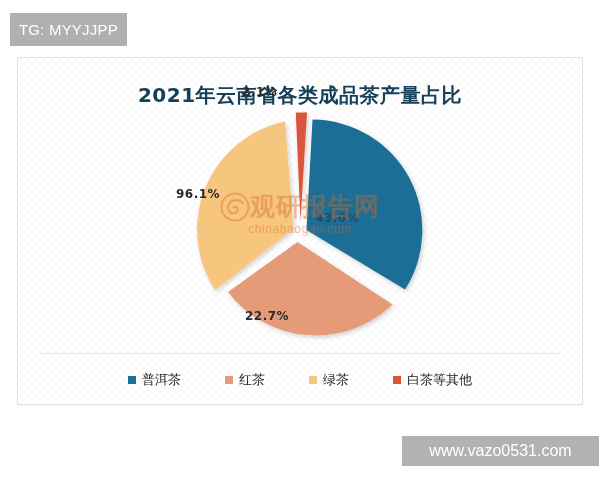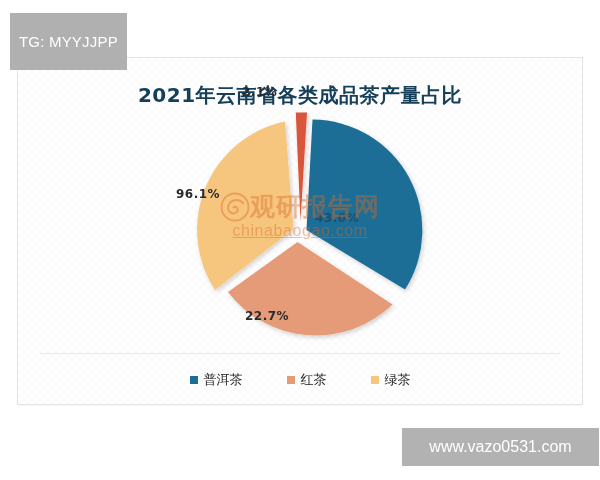--- a/index.html
+++ b/index.html
@@ -14,38 +14,38 @@
     overflow: hidden;
     position: relative;
   }
 
   
   #tg-badge {
     position: absolute;
     left: 10px;
     top: 13px;
     height: 25px;
-    padding: 16px 9px;
+    padding: 4px 9px;
     display: flex;
     align-items: center;
     background: #b0b0b0;
     color: #ffffff;
     font-size: 15px;
     letter-spacing: 0.2px;
     font-family: "Liberation Sans", sans-serif;
     z-index: 40;
   }
 
   
   #url-badge {
     position: absolute;
     right: 1px;
     bottom: 14px;
     width: 197px;
-    height: 38px;
+    height: 30px;
     display: flex;
     align-items: center;
     justify-content: center;
     background: #b2b2b2;
     color: #ffffff;
     font-size: 16px;
     font-family: "Liberation Sans", sans-serif;
     z-index: 40;
   }
 
@@ -129,26 +129,25 @@
   }
   #wm-logo { width: 30px; height: 30px; }
   #wm-cn {
     font-size: 25px;
     font-weight: bold;
     color: #d66a2b;
     font-family: "DejaVu Sans", "Liberation Sans", sans-serif;
     letter-spacing: 1px;
   }
   #wm-en {
-    font-size: 16px;
+    font-size: 12px;
     color: #d66a2b;
     letter-spacing: 0.6px;
     font-family: "Liberation Sans", sans-serif;
     margin-top: -1px;
-    text-decoration: underline;
   }
 
   
   #legend {
     position: absolute;
     left: 22px;
     right: 22px;
     bottom: 12px;
     height: 38px;
     border-top: 1px solid #e8e8e8;
@@ -233,18 +232,22 @@
     <div class="legend-item">
       <span class="legend-swatch" style="background:#e59a78"></span>
       <span class="legend-label">红茶</span>
     </div>
 
     <div class="legend-item">
       <span class="legend-swatch" style="background:#f7c67e"></span>
       <span class="legend-label">绿茶</span>
     </div>
 
+    <div class="legend-item">
+      <span class="legend-swatch" style="background:#d9543a"></span>
+      <span class="legend-label">白茶等其他</span>
+    </div>
   </div>
 </div>
 
 <div id="url-badge">
   <span>www.vazo0531.com</span>
 </div>
 
 </body></html>

